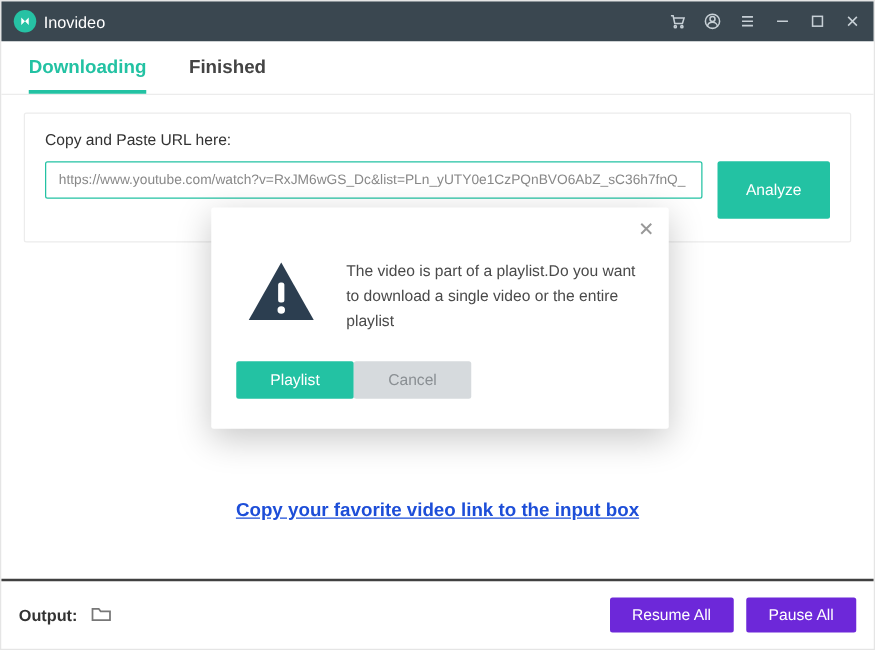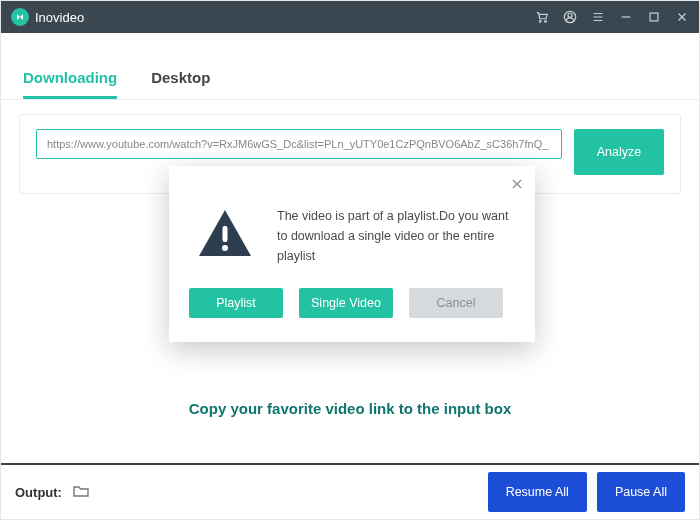--- a/index.html
+++ b/index.html
@@ -5,43 +5,43 @@
   * { box-sizing: border-box; margin: 0; padding: 0; font-family: -apple-system, "Segoe UI", Arial, sans-serif; }
   body { background: #fff; }
   .window { width: 700px; height: 520px; position: relative; border: 1px solid #e5e5e5; background: #fff; overflow: hidden; }
   .titlebar { height: 32px; background: #3a4750; display: flex; align-items: center; justify-content: space-between; padding: 0 10px; gap: 36px; }
   .brand { display: flex; align-items: center; gap: 6px; color: #fff; font-size: 13px; }
   .brand-icon { width: 18px; height: 18px; border-radius: 50%; background: #26c2a4; display: flex; align-items: center; justify-content: center; }
   .brand-icon svg { width: 10px; height: 10px; fill: #fff; }
   .title-actions { display: flex; align-items: center; gap: 14px; color: #c7d0d6; }
   .title-actions .ic { width: 14px; height: 14px; display: flex; align-items: center; justify-content: center; cursor: pointer; }
   .title-actions svg { width: 14px; height: 14px; stroke: #c7d0d6; fill: none; stroke-width: 1.4; }
-  .tabs { display: flex; gap: 34px; padding: 12px 22px 0 22px; border-bottom: 1px solid #ececec; margin-top: 24px; }
+  .tabs { display: flex; gap: 34px; padding: 12px 22px 0 22px; border-bottom: 1px solid #ececec; }
   .tab { font-size: 15px; font-weight: 600; padding-bottom: 10px; cursor: pointer; color: #444; border-bottom: 3px solid transparent; }
   .tab.active { color: #23c2a3; border-bottom-color: #23c2a3; }
   .url-card { margin: 14px 18px 0 18px; border: 1px solid #ececec; border-radius: 2px; padding: 14px 16px 18px 16px; }
   .url-label { font-size: 12.5px; color: #333; margin-bottom: 10px; }
   .url-row { display: flex; gap: 12px; }
   .url-input { flex: 1; height: 30px; border: 1px solid #23c2a3; border-radius: 2px; padding: 0 10px; font-size: 11px; color: #888; outline: none; }
   .analyze-btn { width: 90px; height: 46px; border: none; background: #23c2a3; color: #fff; font-size: 12.5px; border-radius: 2px; cursor: pointer; }
-  .hint { text-align: center; color: #0f766e; font-size: 15px; font-weight: 600; margin-top: 206px; }
+  .hint { text-align: center; color: #1d4ed8; font-size: 15px; font-weight: 600; margin-top: 206px; text-decoration: underline; }
   .bottombar { position: absolute; bottom: 0; left: 0; right: 0; height: 56px; border-top: 2px solid #404040; display: flex; align-items: center; padding: 0 14px; gap: 10px; }
   .out-label { font-size: 13px; font-weight: 600; color: #333; }
   .out-input { width: 140px; height: 26px; border: 1px solid #bcbcbc; border-radius: 3px; padding: 0 8px; font-size: 11px; color: #555; background: #fff; }
   .folder-btn { width: 20px; height: 20px; cursor: pointer; }
   .folder-btn svg { width: 18px; height: 18px; stroke: #777; fill: none; stroke-width: 1.4; }
   .spacer { flex: 1; }
-  .bottom-btn { height: 40px; padding: 0 18px; border: none; background: #1d4ed8; color: #fff; font-size: 12.5px; border-radius: 2px; cursor: pointer; }
+  .bottom-btn { height: 28px; padding: 0 18px; border: none; background: #6d28d9; color: #fff; font-size: 12.5px; border-radius: 2px; cursor: pointer; }
   .modal { position: absolute; left: 168px; top: 165px; width: 366px; background: #fff; box-shadow: 0 8px 28px rgba(0,0,0,0.22); border-radius: 2px; }
   .modal-close { position: absolute; right: 10px; top: 10px; width: 14px; height: 14px; cursor: pointer; }
   .modal-close svg { width: 12px; height: 12px; stroke: #999; stroke-width: 1.6; }
   .modal-body { display: flex; padding: 40px 26px 16px 26px; gap: 22px; align-items: flex-end; }
   .warn-icon svg { width: 60px; height: 56px; }
   .modal-text { font-size: 12.5px; color: #4a4a4a; line-height: 1.6; }
-  .modal-actions { display: flex; gap: 16px; padding: 6px 20px 24px 20px; justify-content: flex-start; }
+  .modal-actions { display: flex; padding: 6px 20px 24px 20px; justify-content: flex-start; }
   .modal-actions button { height: 30px; width: 94px; border: none; border-radius: 2px; font-size: 12.5px; cursor: pointer; }
   .btn-green { background: #23c2a3; color: #fff; }
   .btn-gray { background: #d6dadd; color: #8a8f93; }
 </style>
 </head>
 <body>
 
 <div class="window">
 
   <div class="titlebar">
@@ -86,24 +86,25 @@
       <span class="ic">
           <svg viewBox="0 0 16 16">
             <path d="M4 4l8 8M12 4l-8 8"></path>
           </svg>
         </span>
     </div>
   </div>
 
   <div class="tabs">
     <div class="tab active">Downloading</div>
-    <div class="tab">Desktop</div>
+    <div class="tab">Finished</div>
   </div>
 
   <div class="url-card">
+    <div class="url-label">Copy and Paste URL here:</div>
     <div class="url-row">
       <input class="url-input" value="https://www.youtube.com/watch?v=RxJM6wGS_Dc&amp;list=PLn_yUTY0e1CzPQnBVO6AbZ_sC36h7fnQ_" style="">
       <button class="analyze-btn">Analyze</button>
     </div>
   </div>
 
   <div class="hint">Copy your favorite video link to the input box</div>
 
   <div class="bottombar">
     <span class="out-label">Output:</span>
@@ -128,18 +129,17 @@
         <svg viewBox="0 0 60 56">
             <path d="M30 4 L56 50 H4 Z" fill="#2c3e50"></path>
             <rect x="27.5" y="20" width="5" height="16" rx="2" fill="#fff"></rect>
             <circle cx="30" cy="42" r="3" fill="#fff"></circle>
           </svg>
       </span>
       <div class="modal-text">The video is part of a playlist.Do you want to download a single video or the entire playlist</div>
     </div>
     <div class="modal-actions">
       <button class="btn-green">Playlist</button>
-      <button class="btn-green">Single Video</button>
       <button class="btn-gray">Cancel</button>
     </div>
   </div>
 
 </div>
 
 </body></html>

